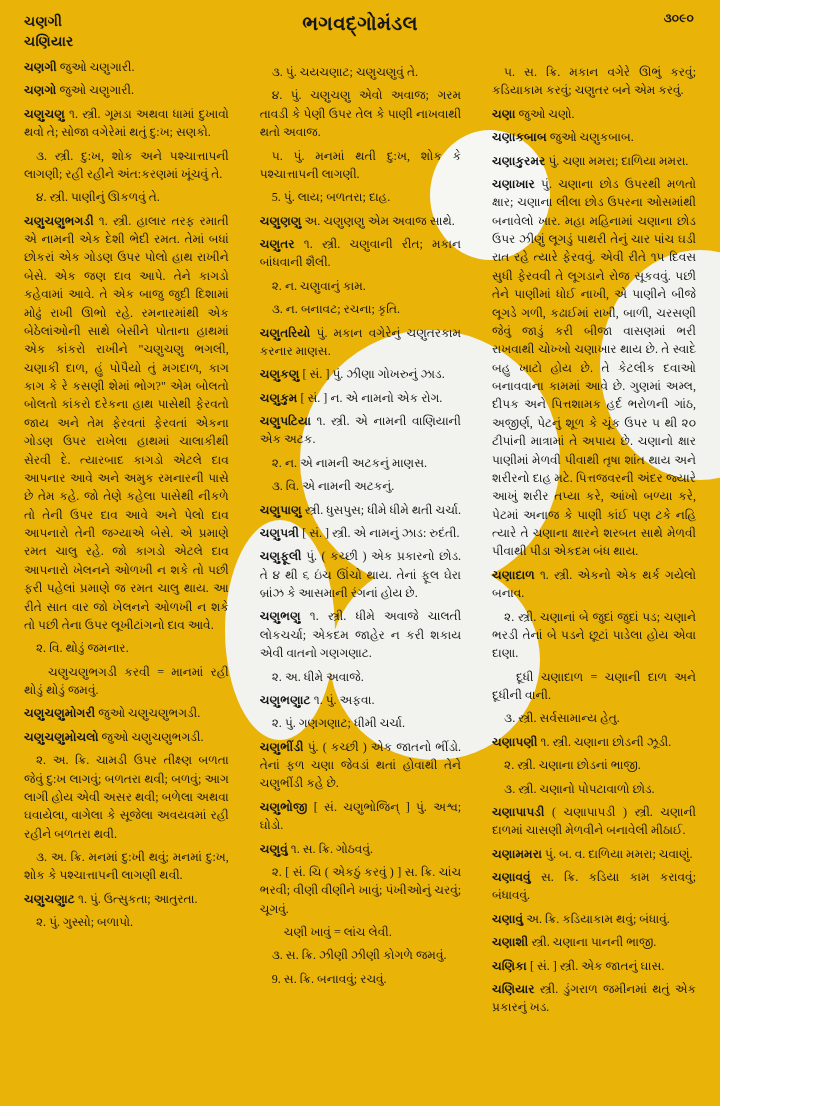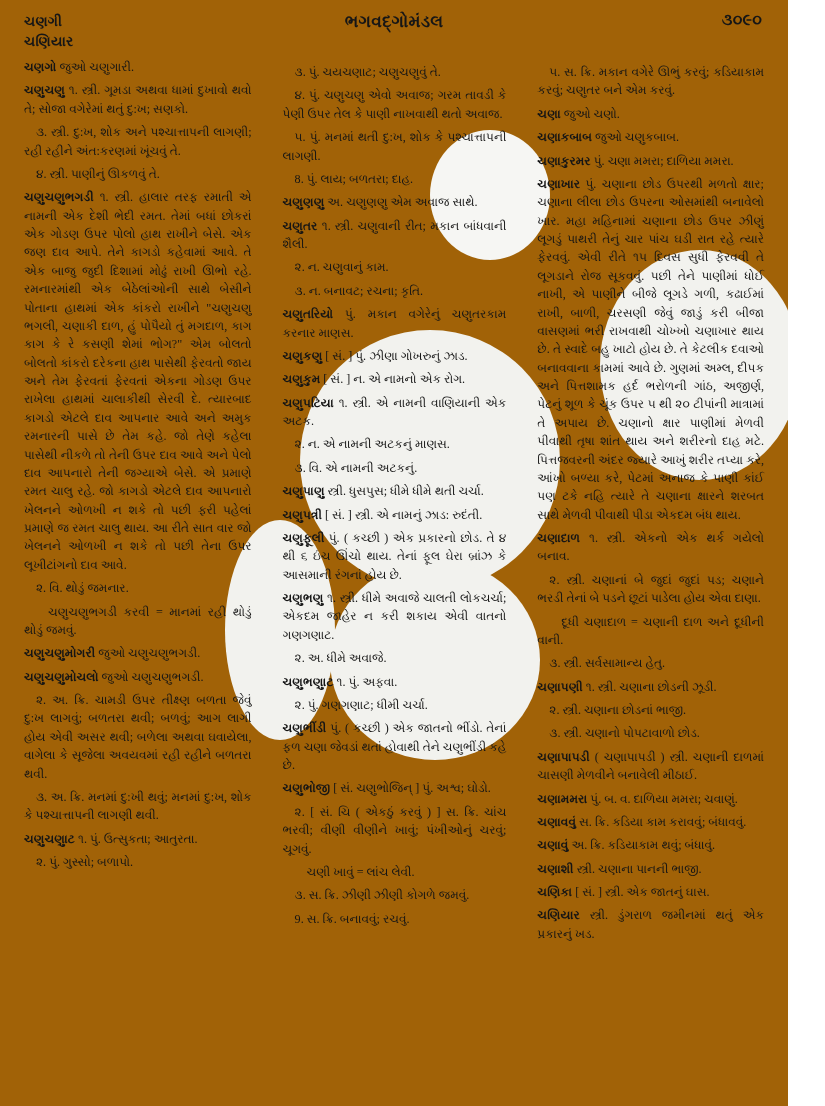--- a/index.html
+++ b/index.html
@@ -6,23 +6,23 @@
     margin: 0;
     padding: 0;
     background: #ffffff;
   }
   body {
     font-family: "Liberation Serif", "DejaVu Serif", serif;
     color: #111111;
   }
   #page {
     position: relative;
-    width: 788px;
+    width: 720px;
     height: 1106px;
-    background: #a16207;
+    background: #eab308;
     overflow: hidden;
     box-sizing: border-box;
   }
   
   .watermark {
     position: absolute;
     border-radius: 50%;
     background: #f2f2ee;
     z-index: 0;
     pointer-events: none;
@@ -42,22 +42,22 @@
     padding: 12px 22px 0 22px;
   }
   .hdr-left, .hdr-center, .hdr-right {
     position: absolute;
     font-weight: bold;
     font-size: 14px;
     letter-spacing: .2px;
     color: #161616;
   }
   .hdr-left { left: 24px; top: 12px; line-height: 1.45; }
-  .hdr-center { left: 0; right: 0; top: 12px; text-align: center; font-size: 17px; }
-  .hdr-right { right: 26px; top: 11px; font-size: 16px; }
+  .hdr-center { left: 0; right: 0; top: 12px; text-align: center; font-size: 20px; }
+  .hdr-right { right: 26px; top: 11px; font-size: 12px; }
 
   
   .columns {
     position: absolute;
     top: 58px;
     left: 0;
     right: 0;
     bottom: 6px;
     display: flex;
   }
@@ -110,60 +110,62 @@
         <div>ચણગી</div>
         <div>ચણિયાર</div>
       </div>
       <div class="hdr-center">ભગવદ્ગોમંડલ</div>
       <div class="hdr-right">૩૦૯૦</div>
     </div>
 
     <div class="columns">
       <div class="col col-1">
         <div class="inner" id="c1">
+            <p class="entry"><span class="hw">ચણગી</span><span> જુઓ ચણુગારી.</span></p>
             <p class="entry"><span class="hw">ચણગો</span><span> જુઓ ચણુગારી.</span></p>
             <p class="entry"><span class="hw">ચણુચણુ</span><span> ૧. સ્ત્રી. ગૂમડા અથવા ધામાં દુખાવો થવો તે; સોજા વગેરેમાં થતું દુ:ખ; સણકો.</span></p>
             <p class="sense">૩. સ્ત્રી. દુ:ખ, શોક અને પશ્ચાત્તાપની લાગણી; રહી રહીને અંત:કરણમાં ખૂંચવું તે.</p>
             <p class="sense">૪. સ્ત્રી. પાણીનું ઊકળવું તે.</p>
             <p class="entry"><span class="hw">ચણુચણુભગડી</span><span> ૧. સ્ત્રી. હાલાર તરફ રમાતી એ નામની એક દેશી ભેદી રમત. તેમાં બધાં છોકરાં એક ગોડણ ઉપર પોલો હાથ રાખીને બેસે. એક જણ દાવ આપે. તેને કાગડો કહેવામાં આવે. તે એક બાજુ જુદી દિશામાં મોઢું રાખી ઊભો રહે. રમનારમાંથી એક બેઠેલાંઓની સાથે બેસીને પોતાના હાથમાં એક કાંકરો રાખીને "ચણુચણુ ભગલી, ચણાકી દાળ, હું પોપૈયો તું મગદાળ, કાગ કાગ કે રે કસણી શેમાં ભોગ?" એમ બોલતો બોલતો કાંકરો દરેકના હાથ પાસેથી ફેરવતો જાય અને તેમ ફેરવતાં ફેરવતાં એકના ગોડણ ઉપર રાખેલા હાથમાં ચાલાકીથી સેરવી દે. ત્યારબાદ કાગડો એટલે દાવ આપનાર આવે અને અમુક રમનારની પાસે છે તેમ કહે. જો તેણે કહેલા પાસેથી નીકળે તો તેની ઉપર દાવ આવે અને પેલો દાવ આપનારો તેની જગ્યાએ બેસે. એ પ્રમાણે રમત ચાલુ રહે. જો કાગડો એટલે દાવ આપનારો ખેલનને ઓળખી ન શકે તો પછી ફરી પહેલાં પ્રમાણે જ રમત ચાલુ થાય. આ રીતે સાત વાર જો ખેલનને ઓળખી ન શકે તો પછી તેના ઉપર લૂખીટાંગનો દાવ આવે.</span></p>
             <p class="sense">૨. વિ. થોડું જમનાર.</p>
             <p class="subline">ચણુચણુભગડી કરવી = માનમાં રહી થોડું થોડું જમવું.</p>
             <p class="entry"><span class="hw">ચણુચણુમોગરી</span><span> જુઓ ચણુચણુભગડી.</span></p>
             <p class="entry"><span class="hw">ચણુચણુમોચલો</span><span> જુઓ ચણુચણુભગડી.</span></p>
             <p class="sense">૨. અ. ક્રિ. ચામડી ઉપર તીક્ષ્ણ બળતા જેવું દુ:ખ લાગવું; બળતરા થવી; બળવું; આગ લાગી હોય એવી અસર થવી; બળેલા અથવા ઘવાયેલા, વાગેલા કે સૂજેલા અવયવમાં રહી રહીને બળતરા થવી.</p>
             <p class="sense">૩. અ. ક્રિ. મનમાં દુ:ખી થવું; મનમાં દુ:ખ, શોક કે પશ્ચાત્તાપની લાગણી થવી.</p>
             <p class="entry"><span class="hw">ચણુચણુાટ</span><span> ૧. પું. ઉત્સુકતા; આતુરતા.</span></p>
             <p class="sense">૨. પું. ગુસ્સો; બળાપો.</p>
           </div>
       </div>
       <div class="col col-2">
         <div class="inner" id="c2">
             <p class="sense">૩. પું. ચયચણાટ; ચણુચણુવું તે.</p>
             <p class="sense">૪. પું. ચણુચણુ એવો અવાજ; ગરમ તાવડી કે પેણી ઉપર તેલ કે પાણી નાખવાથી થતો અવાજ.</p>
             <p class="sense">૫. પું. મનમાં થતી દુ:ખ, શોક કે પશ્ચાત્તાપની લાગણી.</p>
-            <p class="sense">8. પું. લાય; બળતરા; દાહ.</p>
+            <p class="sense">5. પું. લાય; બળતરા; દાહ.</p>
             <p class="entry"><span class="hw">ચણુણણુ</span><span> અ. ચણુણણુ એમ અવાજ સાથે.</span></p>
             <p class="entry"><span class="hw">ચણુતર</span><span> ૧. સ્ત્રી. ચણુવાની રીત; મકાન બાંધવાની શૈલી.</span></p>
             <p class="sense">૨. ન. ચણુવાનું કામ.</p>
             <p class="sense">૩. ન. બનાવટ; રચના; કૃતિ.</p>
             <p class="entry"><span class="hw">ચણુતરિયો</span><span> પું. મકાન વગેરેનું ચણુતરકામ કરનાર માણસ.</span></p>
             <p class="entry"><span class="hw">ચણુકણુ</span><span> [ સં. ] પું. ઝીણા ગોખરુનું ઝાડ.</span></p>
             <p class="entry"><span class="hw">ચણુકુમ</span><span> [ સં. ] ન. એ નામનો એક રોગ.</span></p>
             <p class="entry"><span class="hw">ચણુપટિયા</span><span> ૧. સ્ત્રી. એ નામની વાણિયાની એક અટક.</span></p>
             <p class="sense">૨. ન. એ નામની અટકનું માણસ.</p>
             <p class="sense">૩. વિ. એ નામની અટકનું.</p>
             <p class="entry"><span class="hw">ચણુપાણુ</span><span> સ્ત્રી. ધુસપુસ; ધીમે ધીમે થતી ચર્ચા.</span></p>
             <p class="entry"><span class="hw">ચણુપત્રી</span><span> [ સં. ] સ્ત્રી. એ નામનું ઝાડ: રુદંતી.</span></p>
             <p class="entry"><span class="hw">ચણુફૂલી</span><span> પું. ( કચ્છી ) એક પ્રકારનો છોડ. તે ૪ થી ૬ ઇંચ ઊંચો થાય. તેનાં ફૂલ ઘેરા બ્રાંઝ કે આસમાની રંગનાં હોય છે.</span></p>
             <p class="entry"><span class="hw">ચણુભણુ</span><span> ૧. સ્ત્રી. ધીમે અવાજે ચાલતી લોકચર્ચા; એકદમ જાહેર ન કરી શકાય એવી વાતનો ગણગણાટ.</span></p>
             <p class="sense">૨. અ. ધીમે અવાજે.</p>
             <p class="entry"><span class="hw">ચણુભણુાટ</span><span> ૧. પું. અફવા.</span></p>
             <p class="sense">૨. પું. ગણગણાટ; ધીમી ચર્ચા.</p>
             <p class="entry"><span class="hw">ચણુભીંડી</span><span> પું. ( કચ્છી ) એક જાતનો ભીંડો. તેનાં ફળ ચણા જેવડાં થતાં હોવાથી તેને ચણુભીંડી કહે છે.</span></p>
             <p class="entry"><span class="hw">ચણુભોજી</span><span> [ સં. ચણુભોજિન્ ] પું. અશ્વ; ઘોડો.</span></p>
+            <p class="entry"><span class="hw">ચણુવું</span><span> ૧. સ. ક્રિ. ગોઠવવું.</span></p>
             <p class="sense">૨. [ સં. ચિ ( એકઠું કરવું ) ] સ. ક્રિ. ચાંચ ભરવી; વીણી વીણીને ખાવું; પંખીઓનું ચરવું; ચૂગવું.</p>
             <p class="subline">ચણી ખાવું = લાંચ લેવી.</p>
             <p class="sense">૩. સ. ક્રિ. ઝીણી ઝીણી કોગળે જમવું.</p>
             <p class="sense">9. સ. ક્રિ. બનાવવું; રચવું.</p>
           </div>
       </div>
       <div class="col col-3">
         <div class="inner" id="c3">
             <p class="sense">૫. સ. ક્રિ. મકાન વગેરે ઊભું કરવું; કડિયાકામ કરવું; ચણુતર બને એમ કરવું.</p>
             <p class="entry"><span class="hw">ચણા</span><span> જુઓ ચણો.</span></p>

